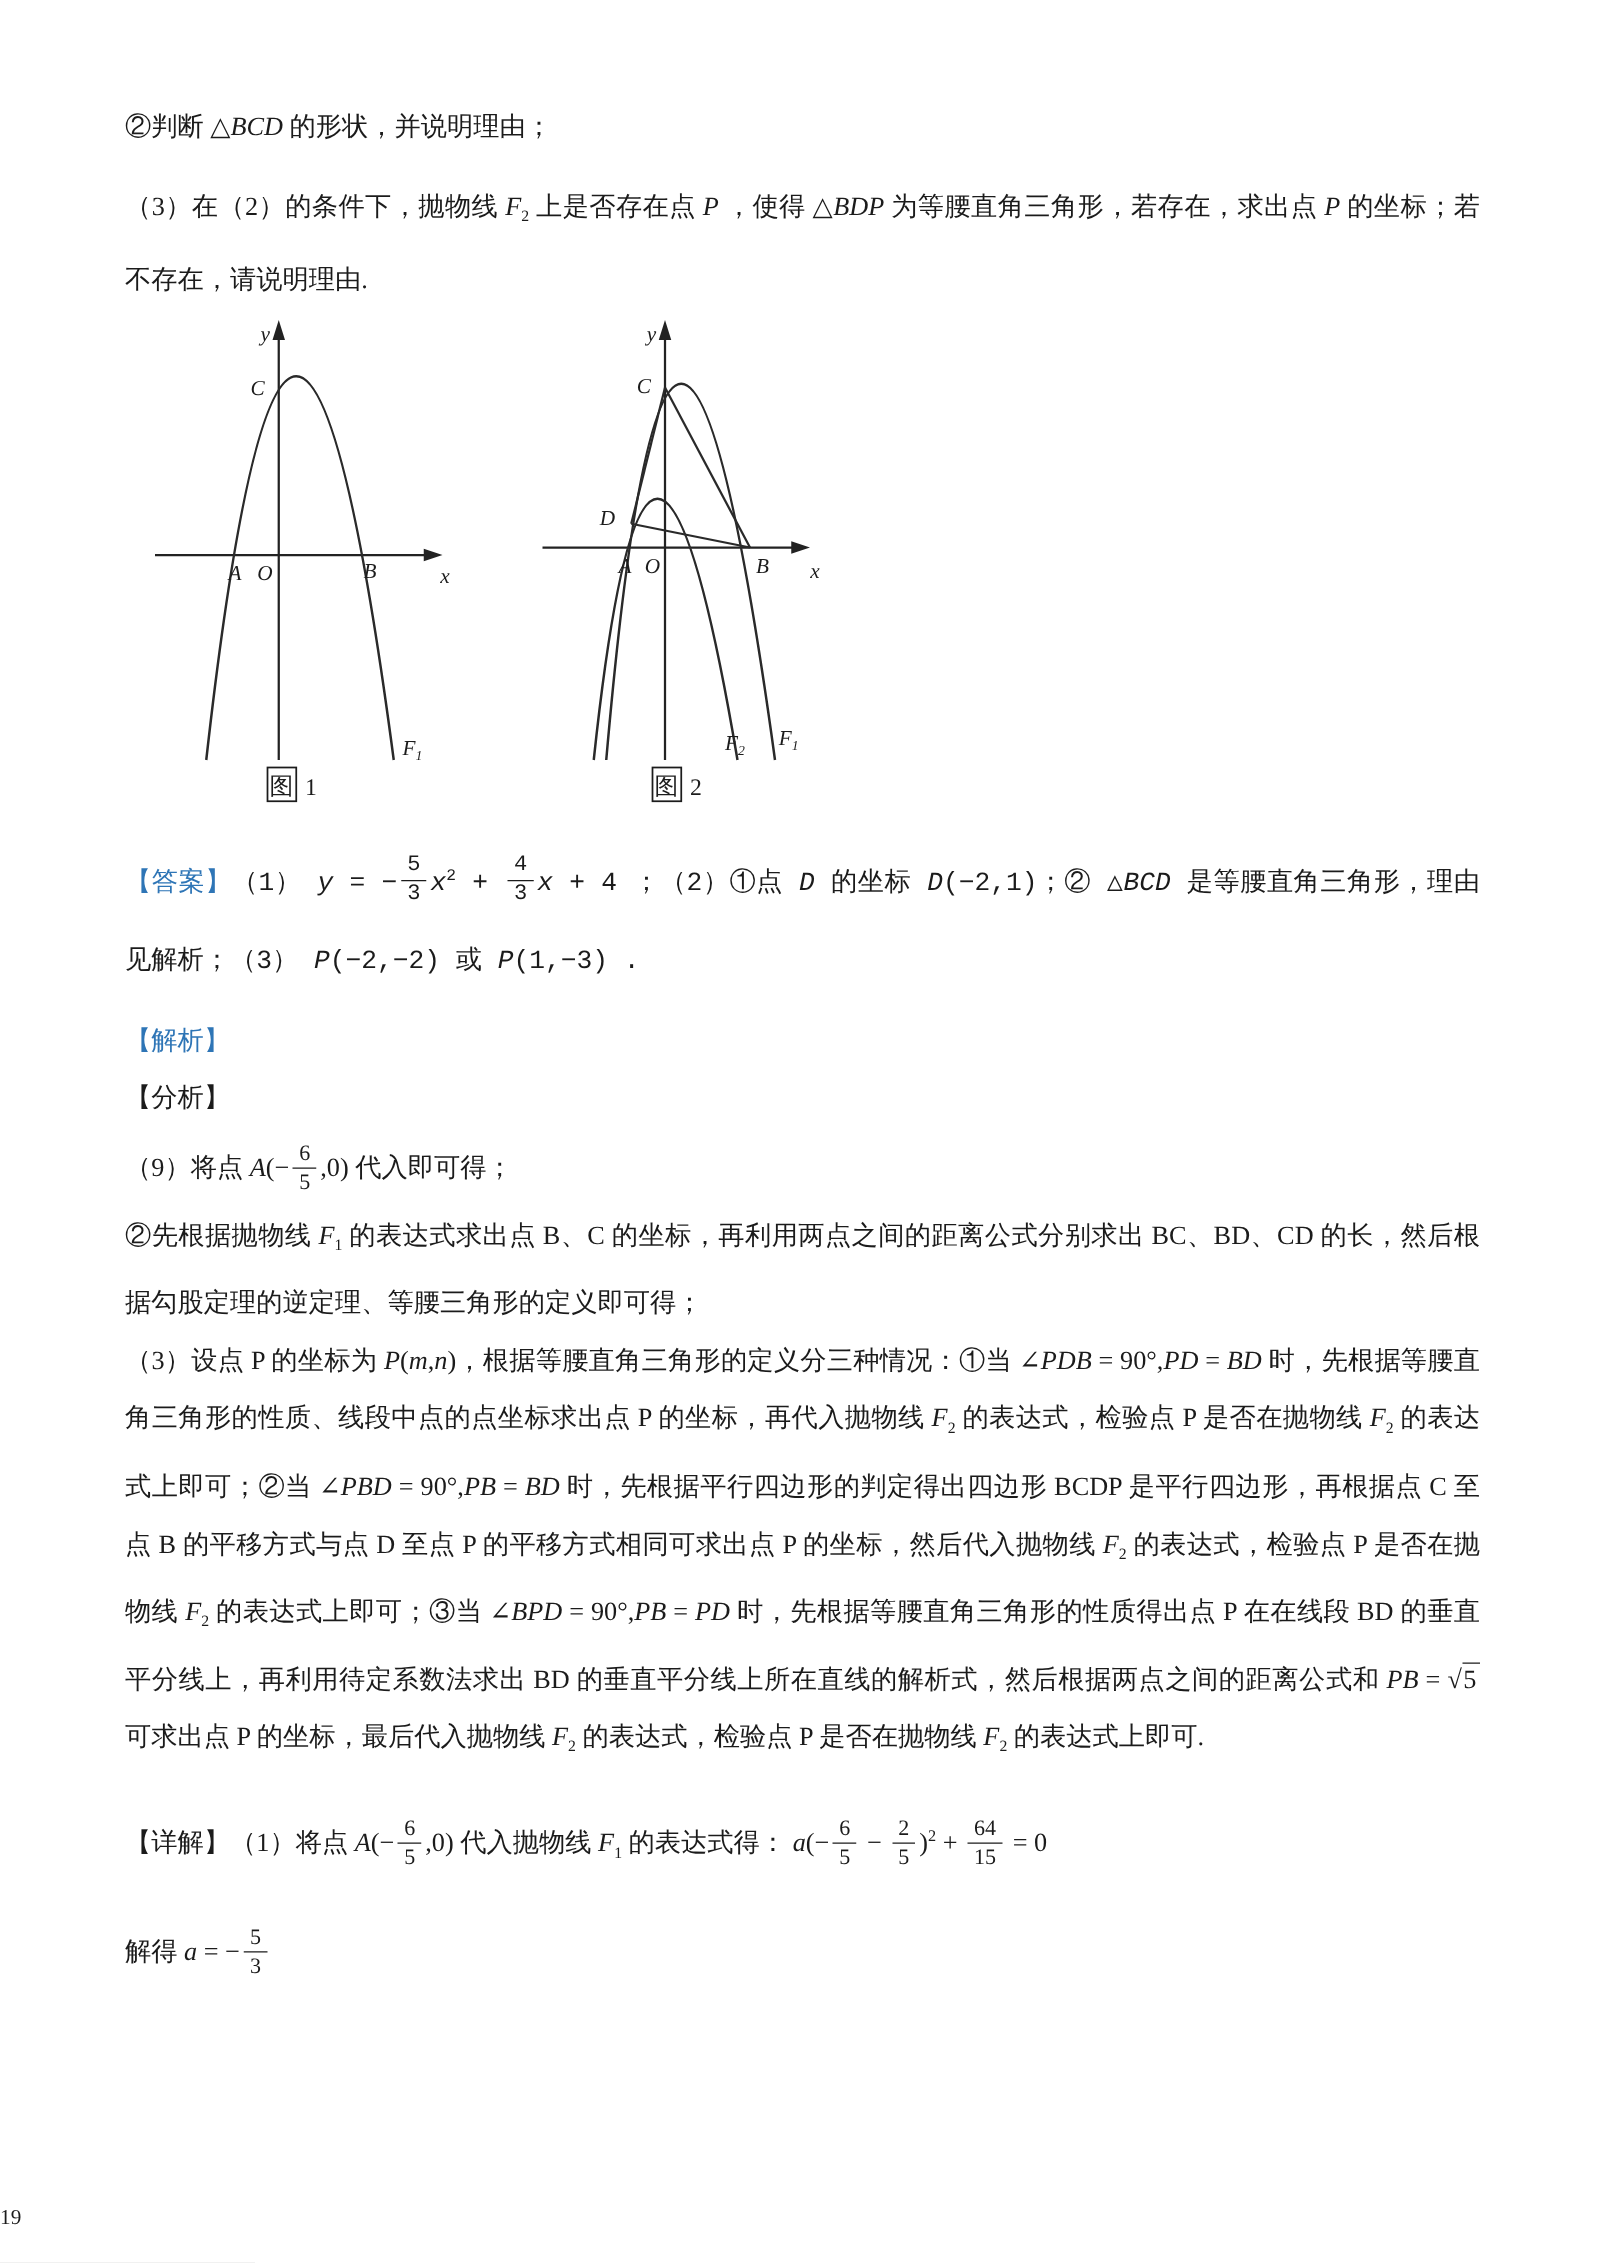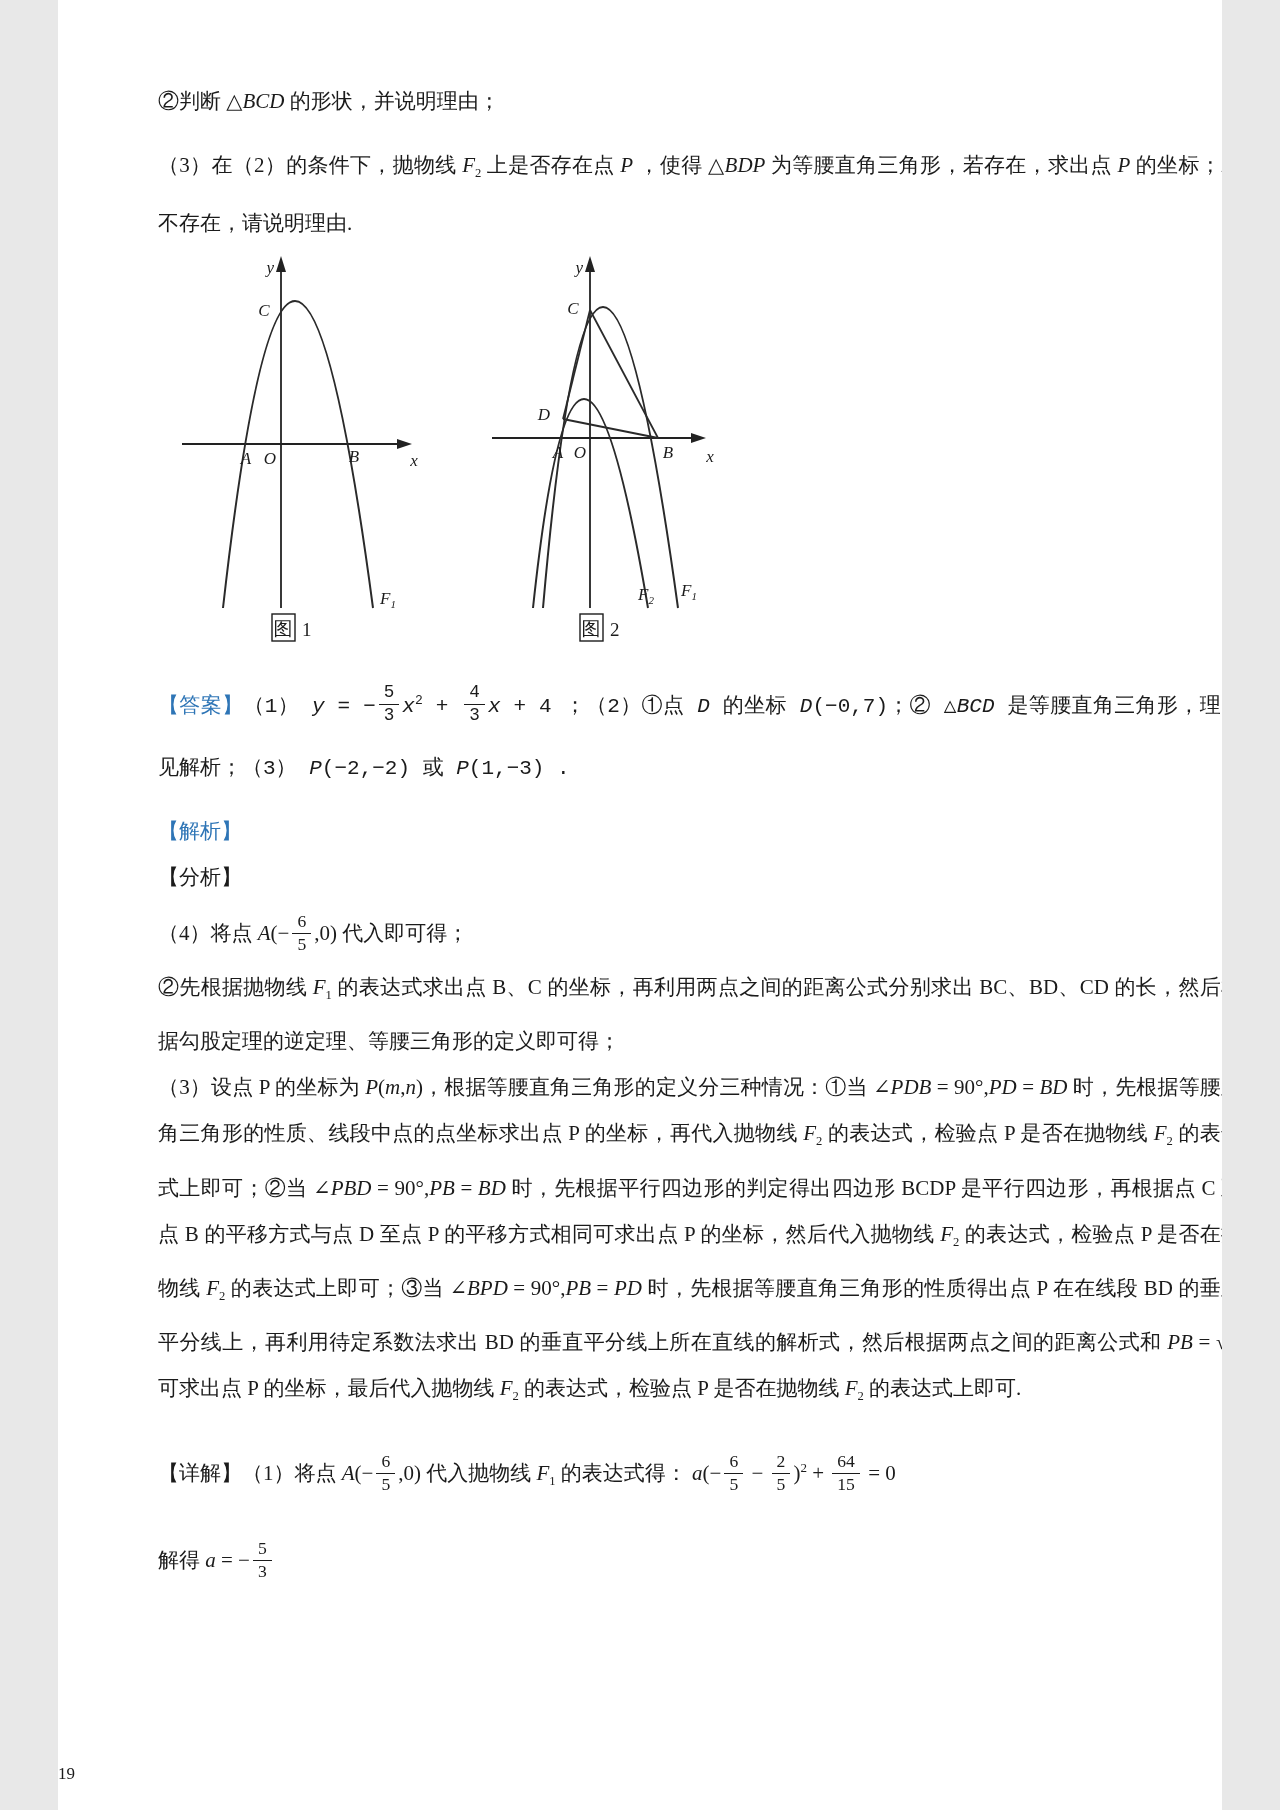--- a/index.html
+++ b/index.html
@@ -1,18 +1,18 @@
 <!DOCTYPE html>
 <html style="--accent: #2E75B6; --ink: #1b1b1b;"><head>
 <meta charset="utf-8">
 <style>
   :root { --accent:#2E75B6; --ink:#1b1b1b; }
   html,body { margin:0; padding:0; background:#e8e8e8; }
   .page {
-    position:relative; width:1164px; height:1810px; background:#ffffff;
+    position:relative; width:1280px; height:1810px; background:#ffffff;
     font-family:"Liberation Serif","DejaVu Serif",serif; color:var(--ink);
     overflow:hidden; margin:0 auto;
   }
   .content { position:absolute; left:100px; top:84px; width:1084px; }
   .para { font-size:21px; text-align:justify; color:var(--ink); }
   .q1  { line-height:34px; }
   .q2  { margin-top:22px; line-height:50px; }
   .figs { position:relative; height:402px; margin-top:4px; }
   .fig1 { position:absolute; left:20px;  top:4px; }
   .fig2 { position:absolute; left:330px; top:4px; }
@@ -113,26 +113,26 @@
         <text class="fig-cap" x="122" y="380">2</text>
       </svg>
     </div>
 
     <div class="para ans"><span class="tk-c">【答案】</span><span class="tk">（1） </span><span class="tk-i">y</span><span class="tk"> = −</span><span class="frac">
           <span class="num">5</span>
           <span class="den">3</span>
         </span><span class="tk-i">x</span><sup class="tk-sup">2</sup><span class="tk"> + </span><span class="frac">
           <span class="num">4</span>
           <span class="den">3</span>
-        </span><span class="tk-i">x</span><span class="tk"> + 4 ；（2）①点 </span><span class="tk-i">D</span><span class="tk"> 的坐标 </span><span class="tk-i">D</span><span class="tk">(−0,7)；② △</span><span class="tk-i">BCD</span><span class="tk"> 是等腰直角三角形，理由见解析；（3） </span><span class="tk-i">P</span><span class="tk">(−2,−2) 或 </span><span class="tk-i">P</span><span class="tk">(1,−3) .</span></div>
+        </span><span class="tk-i">x</span><span class="tk"> + 4 ；（2）①点 </span><span class="tk-i">D</span><span class="tk"> 的坐标 </span><span class="tk-i">D</span><span class="tk">(−2,1)；② △</span><span class="tk-i">BCD</span><span class="tk"> 是等腰直角三角形，理由见解析；（3） </span><span class="tk-i">P</span><span class="tk">(−2,−2) 或 </span><span class="tk-i">P</span><span class="tk">(1,−3) .</span></div>
 
     <div class="para lab-row"><span class="tk-c">【解析】</span></div>
     <div class="para lab-row2"><span class="tk">【分析】</span></div>
 
-    <div class="para a1"><span class="tk">（4）将点 </span><span class="tk-i">A</span><span class="tk">(−</span><span class="frac">
+    <div class="para a1"><span class="tk">（9）将点 </span><span class="tk-i">A</span><span class="tk">(−</span><span class="frac">
           <span class="num">6</span>
           <span class="den">5</span>
         </span><span class="tk">,0) 代入即可得；</span></div>
     <div class="para a3"><span class="tk">②先根据抛物线 </span><span class="mvar"><span class="tk-i">F</span><sub class="msub">1</sub></span><span class="tk"> 的表达式求出点 B、C 的坐标，再利用两点之间的距离公式分别求出 BC、BD、CD 的长，然后根据勾股定理的逆定理、等腰三角形的定义即可得；</span></div>
     <div class="para a4"><span class="tk">（3）设点 P 的坐标为 </span><span class="tk-i">P</span><span class="tk">(</span><span class="tk-i">m</span><span class="tk">,</span><span class="tk-i">n</span><span class="tk">)，根据等腰直角三角形的定义分三种情况：①当 </span><span class="tk-i">∠PDB</span><span class="tk"> = 90°,</span><span class="tk-i">PD</span><span class="tk"> = </span><span class="tk-i">BD</span><span class="tk"> 时，先根据等腰直角三角形的性质、线段中点的点坐标求出点 P 的坐标，再代入抛物线 </span><span class="mvar"><span class="tk-i">F</span><sub class="msub">2</sub></span><span class="tk"> 的表达式，检验点 P 是否在抛物线 </span><span class="mvar"><span class="tk-i">F</span><sub class="msub">2</sub></span><span class="tk"> 的表达式上即可；②当 </span><span class="tk-i">∠PBD</span><span class="tk"> = 90°,</span><span class="tk-i">PB</span><span class="tk"> = </span><span class="tk-i">BD</span><span class="tk"> 时，先根据平行四边形的判定得出四边形 BCDP 是平行四边形，再根据点 C 至点 B 的平移方式与点 D 至点 P 的平移方式相同可求出点 P 的坐标，然后代入抛物线 </span><span class="mvar"><span class="tk-i">F</span><sub class="msub">2</sub></span><span class="tk"> 的表达式，检验点 P 是否在抛物线 </span><span class="mvar"><span class="tk-i">F</span><sub class="msub">2</sub></span><span class="tk"> 的表达式上即可；③当 </span><span class="tk-i">∠BPD</span><span class="tk"> = 90°,</span><span class="tk-i">PB</span><span class="tk"> = </span><span class="tk-i">PD</span><span class="tk"> 时，先根据等腰直角三角形的性质得出点 P 在在线段 BD 的垂直平分线上，再利用待定系数法求出 BD 的垂直平分线上所在直线的解析式，然后根据两点之间的距离公式和 </span><span class="tk-i">PB</span><span class="tk"> = </span><span class="sqrt"><span class="sqrt-sign">√</span><span class="sqrt-rad">5</span></span><span class="tk"> 可求出点 P 的坐标，最后代入抛物线 </span><span class="mvar"><span class="tk-i">F</span><sub class="msub">2</sub></span><span class="tk"> 的表达式，检验点 P 是否在抛物线 </span><span class="mvar"><span class="tk-i">F</span><sub class="msub">2</sub></span><span class="tk"> 的表达式上即可.</span></div>
 
     <div class="para det"><span class="tk">【详解】（1）将点 </span><span class="tk-i">A</span><span class="tk">(−</span><span class="frac">
           <span class="num">6</span>
           <span class="den">5</span>
         </span><span class="tk">,0) 代入抛物线 </span><span class="mvar"><span class="tk-i">F</span><sub class="msub">1</sub></span><span class="tk"> 的表达式得： </span><span class="tk-i">a</span><span class="tk">(−</span><span class="frac">

